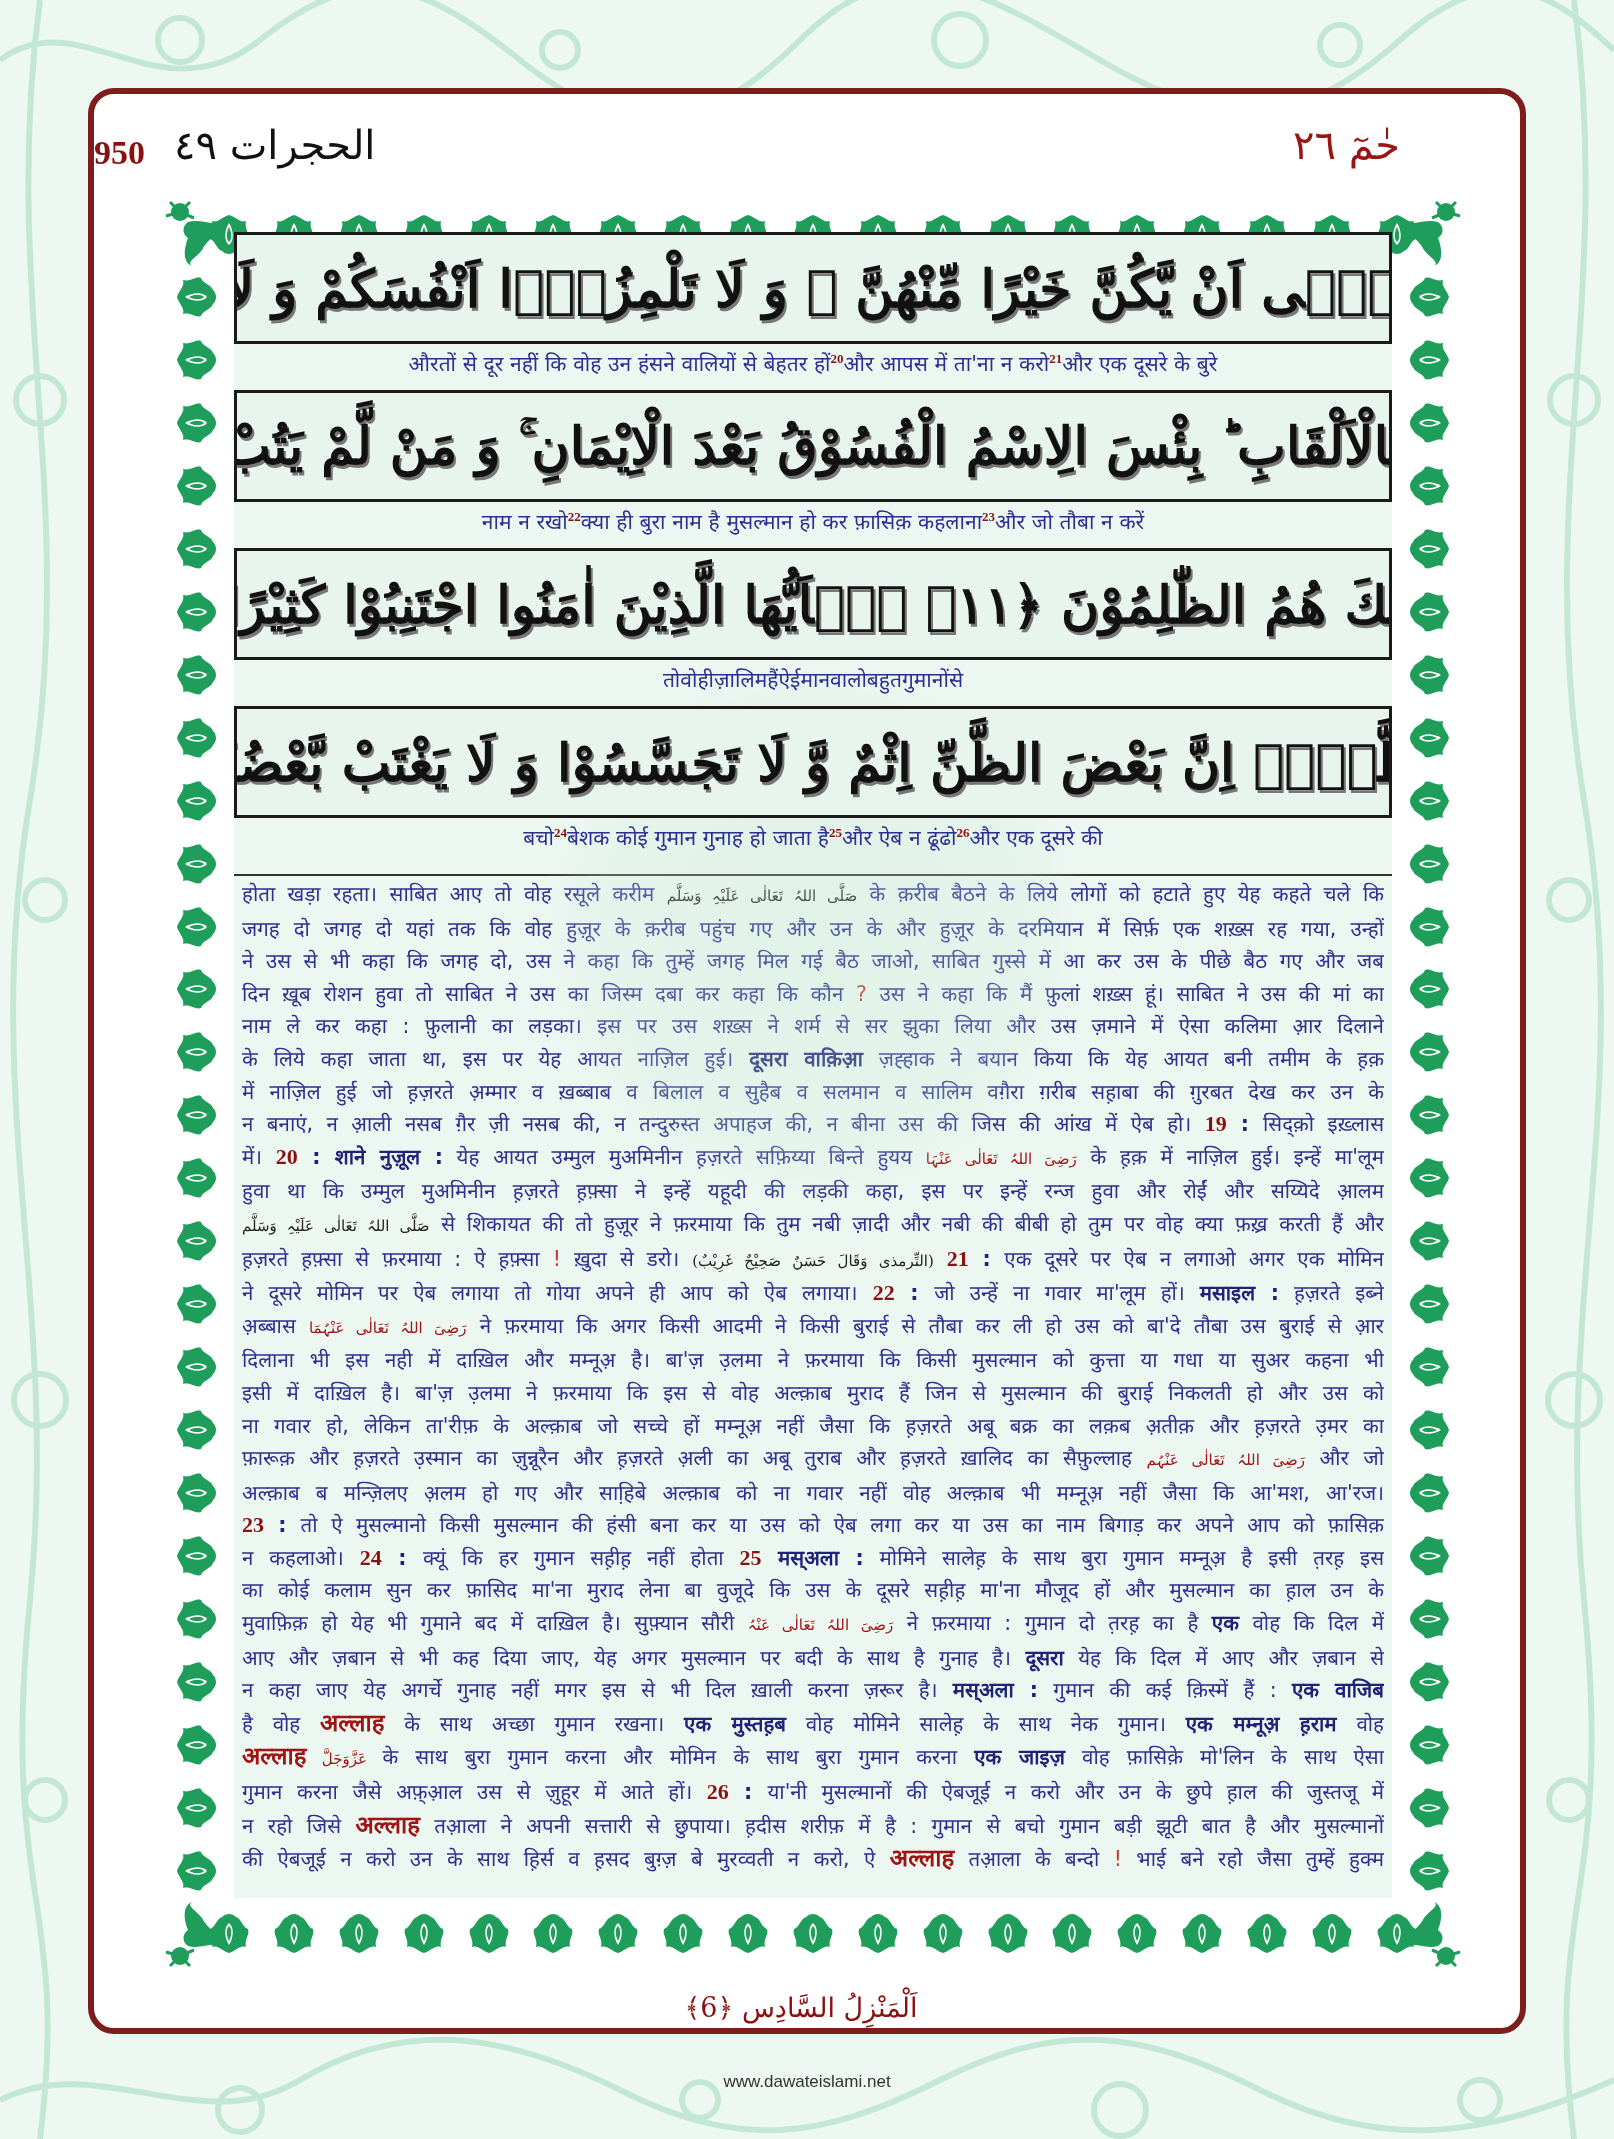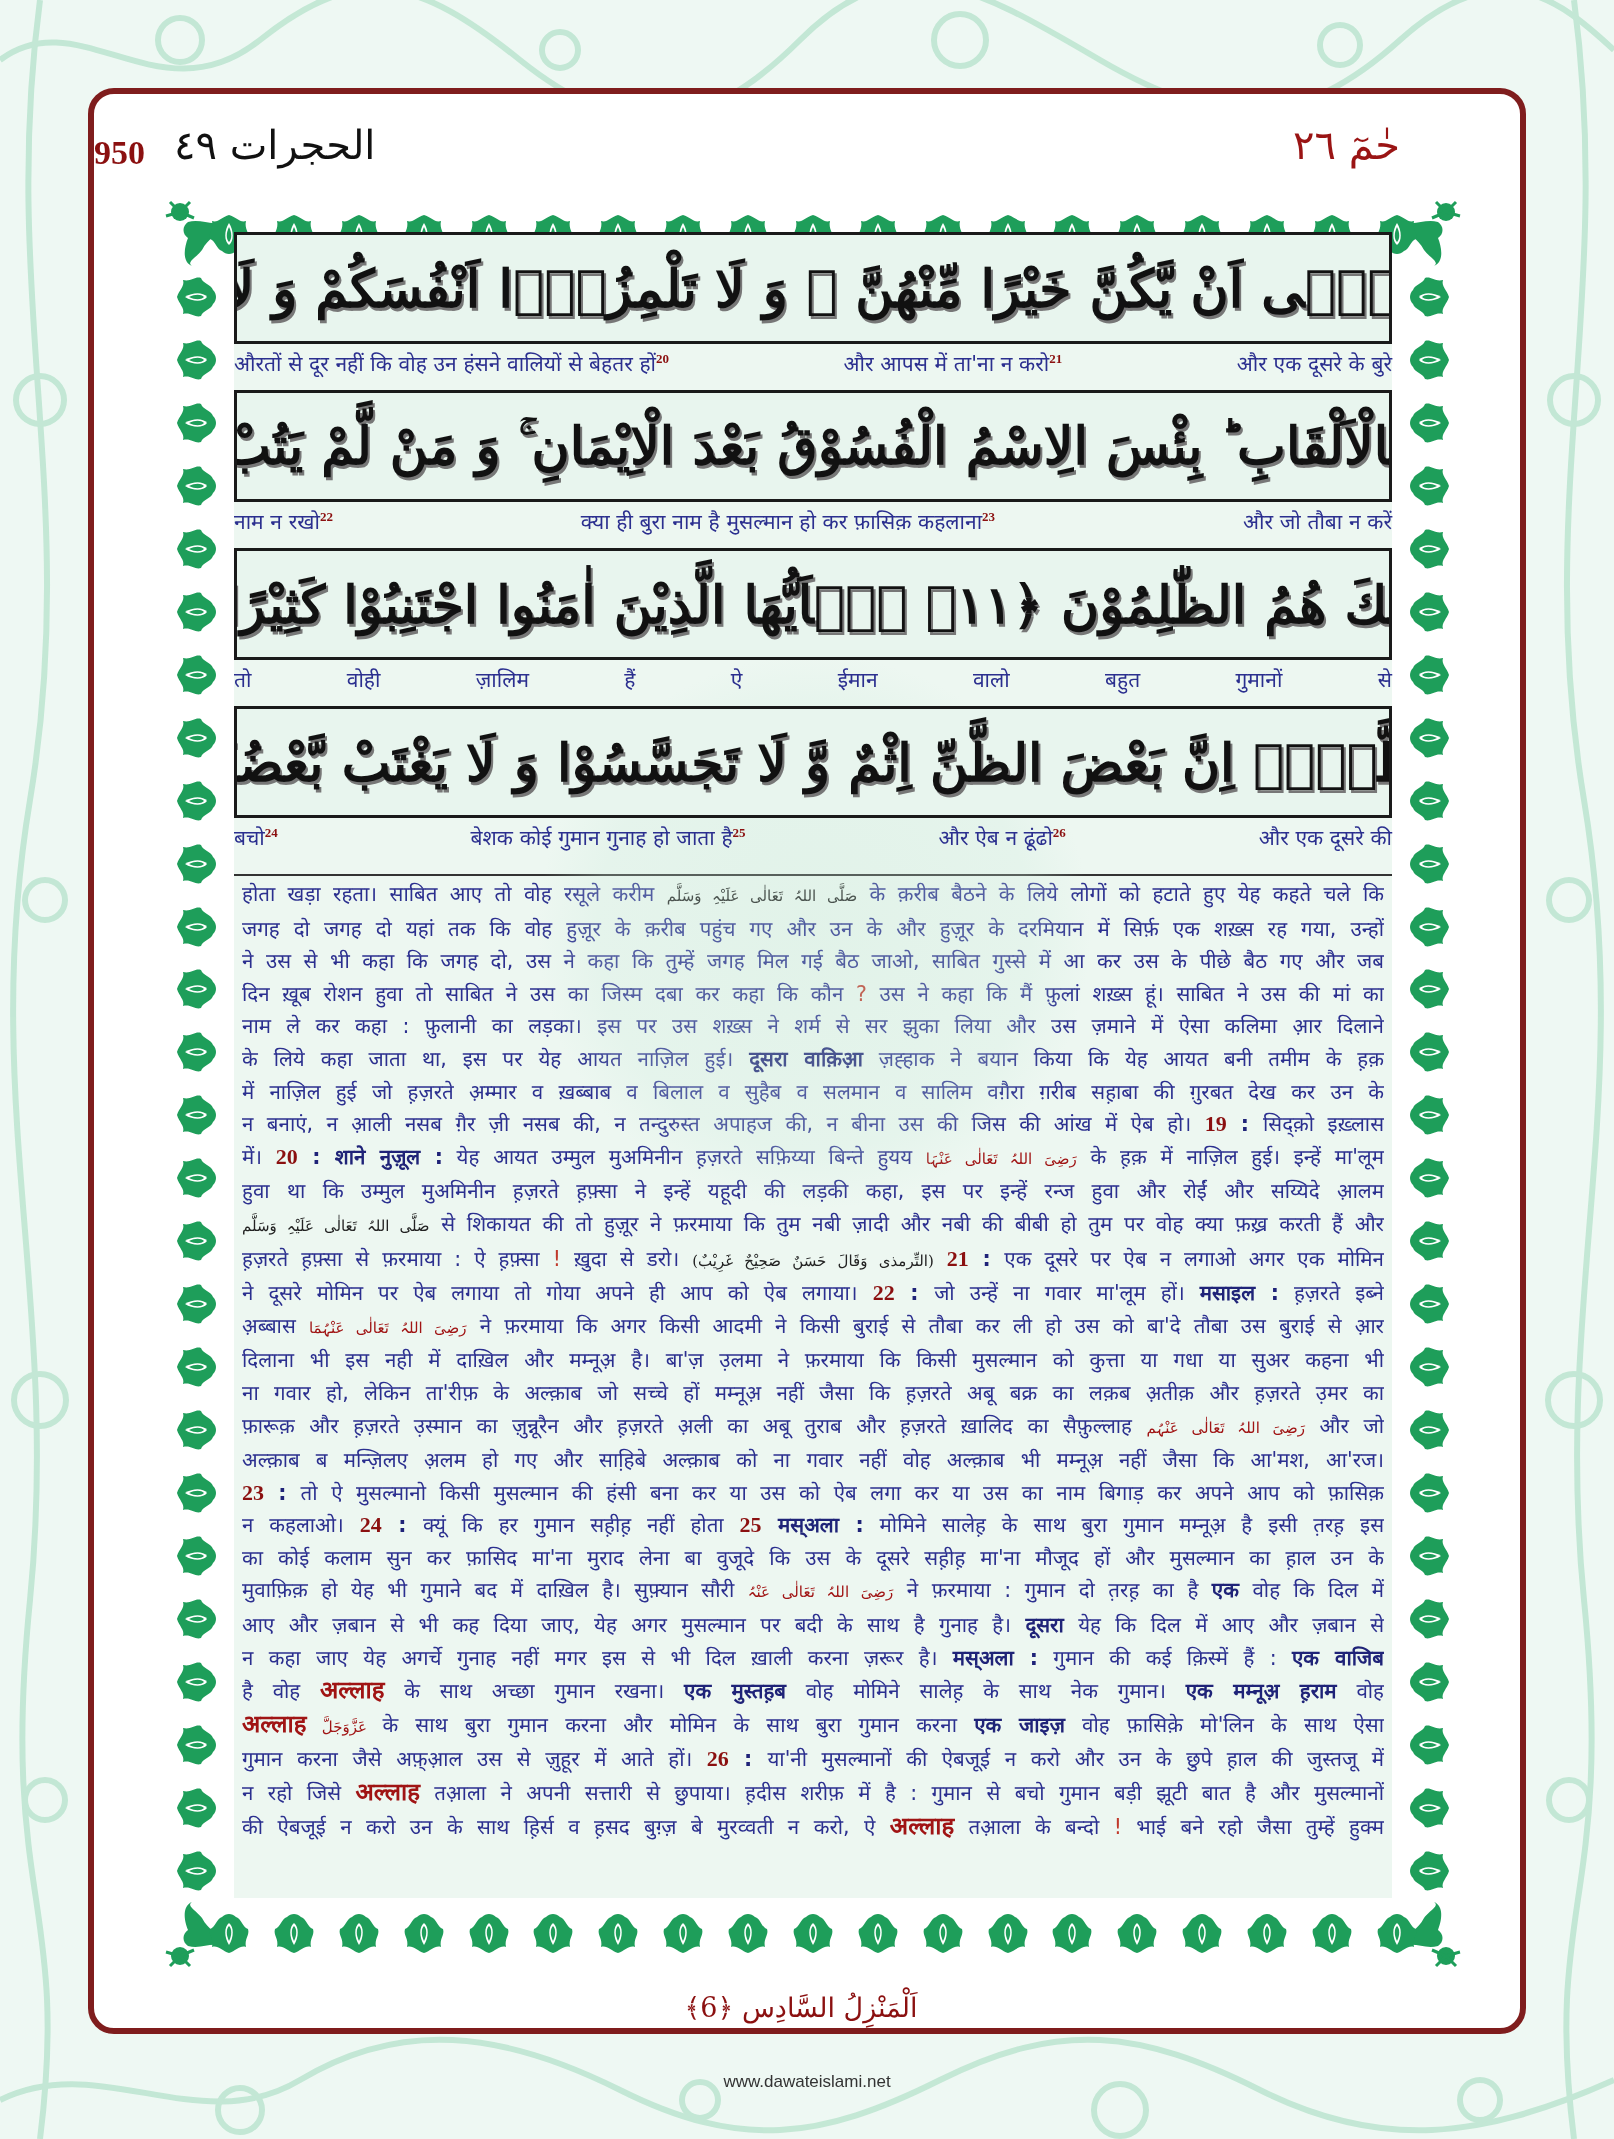--- a/index.html
+++ b/index.html
@@ -69,21 +69,21 @@
   .ayah-block { position: relative; }
   .ayah-box {
     margin: 0 0 0 0; height: 112px; border: 3px solid #1a1a1a;
     background: #e8f5ee; box-sizing: border-box;
     display: flex; align-items: center; justify-content: center;
     font-family: "DejaVu Serif", serif; font-size: 52px; font-weight: bold;
     color: #111; direction: rtl; white-space: nowrap; overflow: hidden;
     text-shadow: 2px 3px 0 #777;
   }
   .trans-line {
-    height: 38px; display: flex; justify-content: space-between; align-items: center;
+    height: 38px; display: flex; justify-content: center; align-items: center;
     font-family: "DejaVu Sans", sans-serif; font-size: 21px; color: #2b2f8f;
     padding: 0 0; box-sizing: border-box;
   }
   .trans-line sup { color: #8b1010; font-weight: bold; font-size: 13px; font-family: "Liberation Serif", serif; }
   .block-gap { height: 8px; }
 
   .commentary {
     border-top: 2px solid #333; margin-top: 18px; padding: 2px 8px 0 8px;
     font-family: "DejaVu Sans", sans-serif; font-size: 20.5px; line-height: 32.6px;
     color: #2b2f8f; text-align: justify; text-align-last: justify;
@@ -507,20 +507,21 @@
         <span class="line"><span>के लिये कहा जाता था, इस पर येह आयत नाज़िल हुई। </span><span class="kw">दूसरा वाक़िआ़</span><span> ज़ह्हाक ने बयान किया कि येह आयत बनी तमीम के ह़क़</span></span>
         <span class="line"><span>में नाज़िल हुई जो ह़ज़रते अ़म्मार व ख़ब्बाब व बिलाल व सुहैब व सलमान व सालिम वग़ैरा ग़रीब सह़ाबा की ग़ुरबत देख कर उन के</span></span>
         <span class="line"><span>न बनाएं, न आ़ली नसब ग़ैर ज़ी नसब की, न तन्दुरुस्त अपाहज की, न बीना उस की जिस की आंख में ऐब हो। </span><span class="num">19</span><span class="kw"> : </span><span>सिद्क़ो इख़्लास</span></span>
         <span class="line"><span>में। </span><span class="num">20</span><span class="kw"> : शाने नुज़ूल :</span><span> येह आयत उम्मुल मुअमिनीन ह़ज़रते सफ़िय्या बिन्ते हुयय </span><span class="ar-red" dir="rtl">رَضِیَ اللہُ تَعَالٰی عَنْہَا</span><span> के ह़क़ में नाज़िल हुई। इन्हें मा'लूम</span></span>
         <span class="line"><span>हुवा था कि उम्मुल मुअमिनीन ह़ज़रते ह़फ़्सा ने इन्हें यहूदी की लड़की कहा, इस पर इन्हें रन्ज हुवा और रोईं और सय्यिदे आ़लम</span></span>
         <span class="line"><span class="ar-blk" dir="rtl">صَلَّی اللہُ تَعَالٰی عَلَیْہِ وَسَلَّم</span><span> से शिकायत की तो हुज़ूर ने फ़रमाया कि तुम नबी ज़ादी और नबी की बीबी हो तुम पर वोह क्या फ़ख़्र करती हैं और</span></span>
         <span class="line"><span>ह़ज़रते ह़फ़्सा से फ़रमाया : ऐ ह़फ़्सा</span><span class="punc-red"> ! </span><span>ख़ुदा से डरो। </span><span class="ar-blk" dir="rtl">(التِّرمذی وَقَالَ حَسَنٌ صَحِیْحٌ غَرِیْبٌ)</span><span> </span><span class="num">21</span><span class="kw"> : </span><span>एक दूसरे पर ऐब न लगाओ अगर एक मोमिन</span></span>
         <span class="line"><span>ने दूसरे मोमिन पर ऐब लगाया तो गोया अपने ही आप को ऐब लगाया। </span><span class="num">22</span><span class="kw"> : </span><span>जो उन्हें ना गवार मा'लूम हों। </span><span class="kw">मसाइल :</span><span> ह़ज़रते इब्ने</span></span>
         <span class="line"><span>अ़ब्बास </span><span class="ar-red" dir="rtl">رَضِیَ اللہُ تَعَالٰی عَنْہُمَا</span><span> ने फ़रमाया कि अगर किसी आदमी ने किसी बुराई से तौबा कर ली हो उस को बा'दे तौबा उस बुराई से आ़र</span></span>
         <span class="line"><span>दिलाना भी इस नही में दाख़िल और मम्नूअ़ है। बा'ज़ उ़लमा ने फ़रमाया कि किसी मुसल्मान को कुत्ता या गधा या सुअर कहना भी</span></span>
+        <span class="line"><span>इसी में दाख़िल है। बा'ज़ उ़लमा ने फ़रमाया कि इस से वोह अल्क़ाब मुराद हैं जिन से मुसल्मान की बुराई निकलती हो और उस को</span></span>
         <span class="line"><span>ना गवार हो, लेकिन ता'रीफ़ के अल्क़ाब जो सच्चे हों मम्नूअ़ नहीं जैसा कि ह़ज़रते अबू बक्र का लक़ब अ़तीक़ और ह़ज़रते उ़मर का</span></span>
         <span class="line"><span>फ़ारूक़ और ह़ज़रते उ़स्मान का ज़ुन्नूरैन और ह़ज़रते अ़ली का अबू तुराब और ह़ज़रते ख़ालिद का सैफ़ुल्लाह </span><span class="ar-red" dir="rtl">رَضِیَ اللہُ تَعَالٰی عَنْہُم</span><span> और जो</span></span>
         <span class="line"><span>अल्क़ाब ब मन्ज़िलए अ़लम हो गए और साहि़बे अल्क़ाब को ना गवार नहीं वोह अल्क़ाब भी मम्नूअ़ नहीं जैसा कि आ'मश, आ'रज।</span></span>
         <span class="line"><span class="num">23</span><span class="kw"> : </span><span>तो ऐ मुसल्मानो किसी मुसल्मान की हंसी बना कर या उस को ऐब लगा कर या उस का नाम बिगाड़ कर अपने आप को फ़ासिक़</span></span>
         <span class="line"><span>न कहलाओ। </span><span class="num">24</span><span class="kw"> : </span><span>क्यूं कि हर गुमान सह़ीह़ नहीं होता </span><span class="num">25</span><span class="kw"> मस्अला :</span><span> मोमिने सालेह़ के साथ बुरा गुमान मम्नूअ़ है इसी त़रह़ इस</span></span>
         <span class="line"><span>का कोई कलाम सुन कर फ़ासिद मा'ना मुराद लेना बा वुजूदे कि उस के दूसरे सह़ीह़ मा'ना मौजूद हों और मुसल्मान का ह़ाल उन के</span></span>
         <span class="line"><span>मुवाफ़िक़ हो येह भी गुमाने बद में दाख़िल है। सुफ़्यान सौरी </span><span class="ar-red" dir="rtl">رَضِیَ اللہُ تَعَالٰی عَنْہُ</span><span> ने फ़रमाया : गुमान दो त़रह़ का है </span><span class="kw">एक</span><span> वोह कि दिल में</span></span>
         <span class="line"><span>आए और ज़बान से भी कह दिया जाए, येह अगर मुसल्मान पर बदी के साथ है गुनाह है। </span><span class="kw">दूसरा</span><span> येह कि दिल में आए और ज़बान से</span></span>
         <span class="line"><span>न कहा जाए येह अगर्चे गुनाह नहीं मगर इस से भी दिल ख़ाली करना ज़रूर है। </span><span class="kw">मस्अला :</span><span> गुमान की कई क़िस्में हैं : </span><span class="kw">एक वाजिब</span></span>
         <span class="line"><span>है वोह </span><span class="allah">अल्लाह</span><span> के साथ अच्छा गुमान रखना। </span><span class="kw">एक मुस्तह़ब</span><span> वोह मोमिने सालेह़ के साथ नेक गुमान। </span><span class="kw">एक मम्नूअ़ ह़राम</span><span> वोह</span></span>

